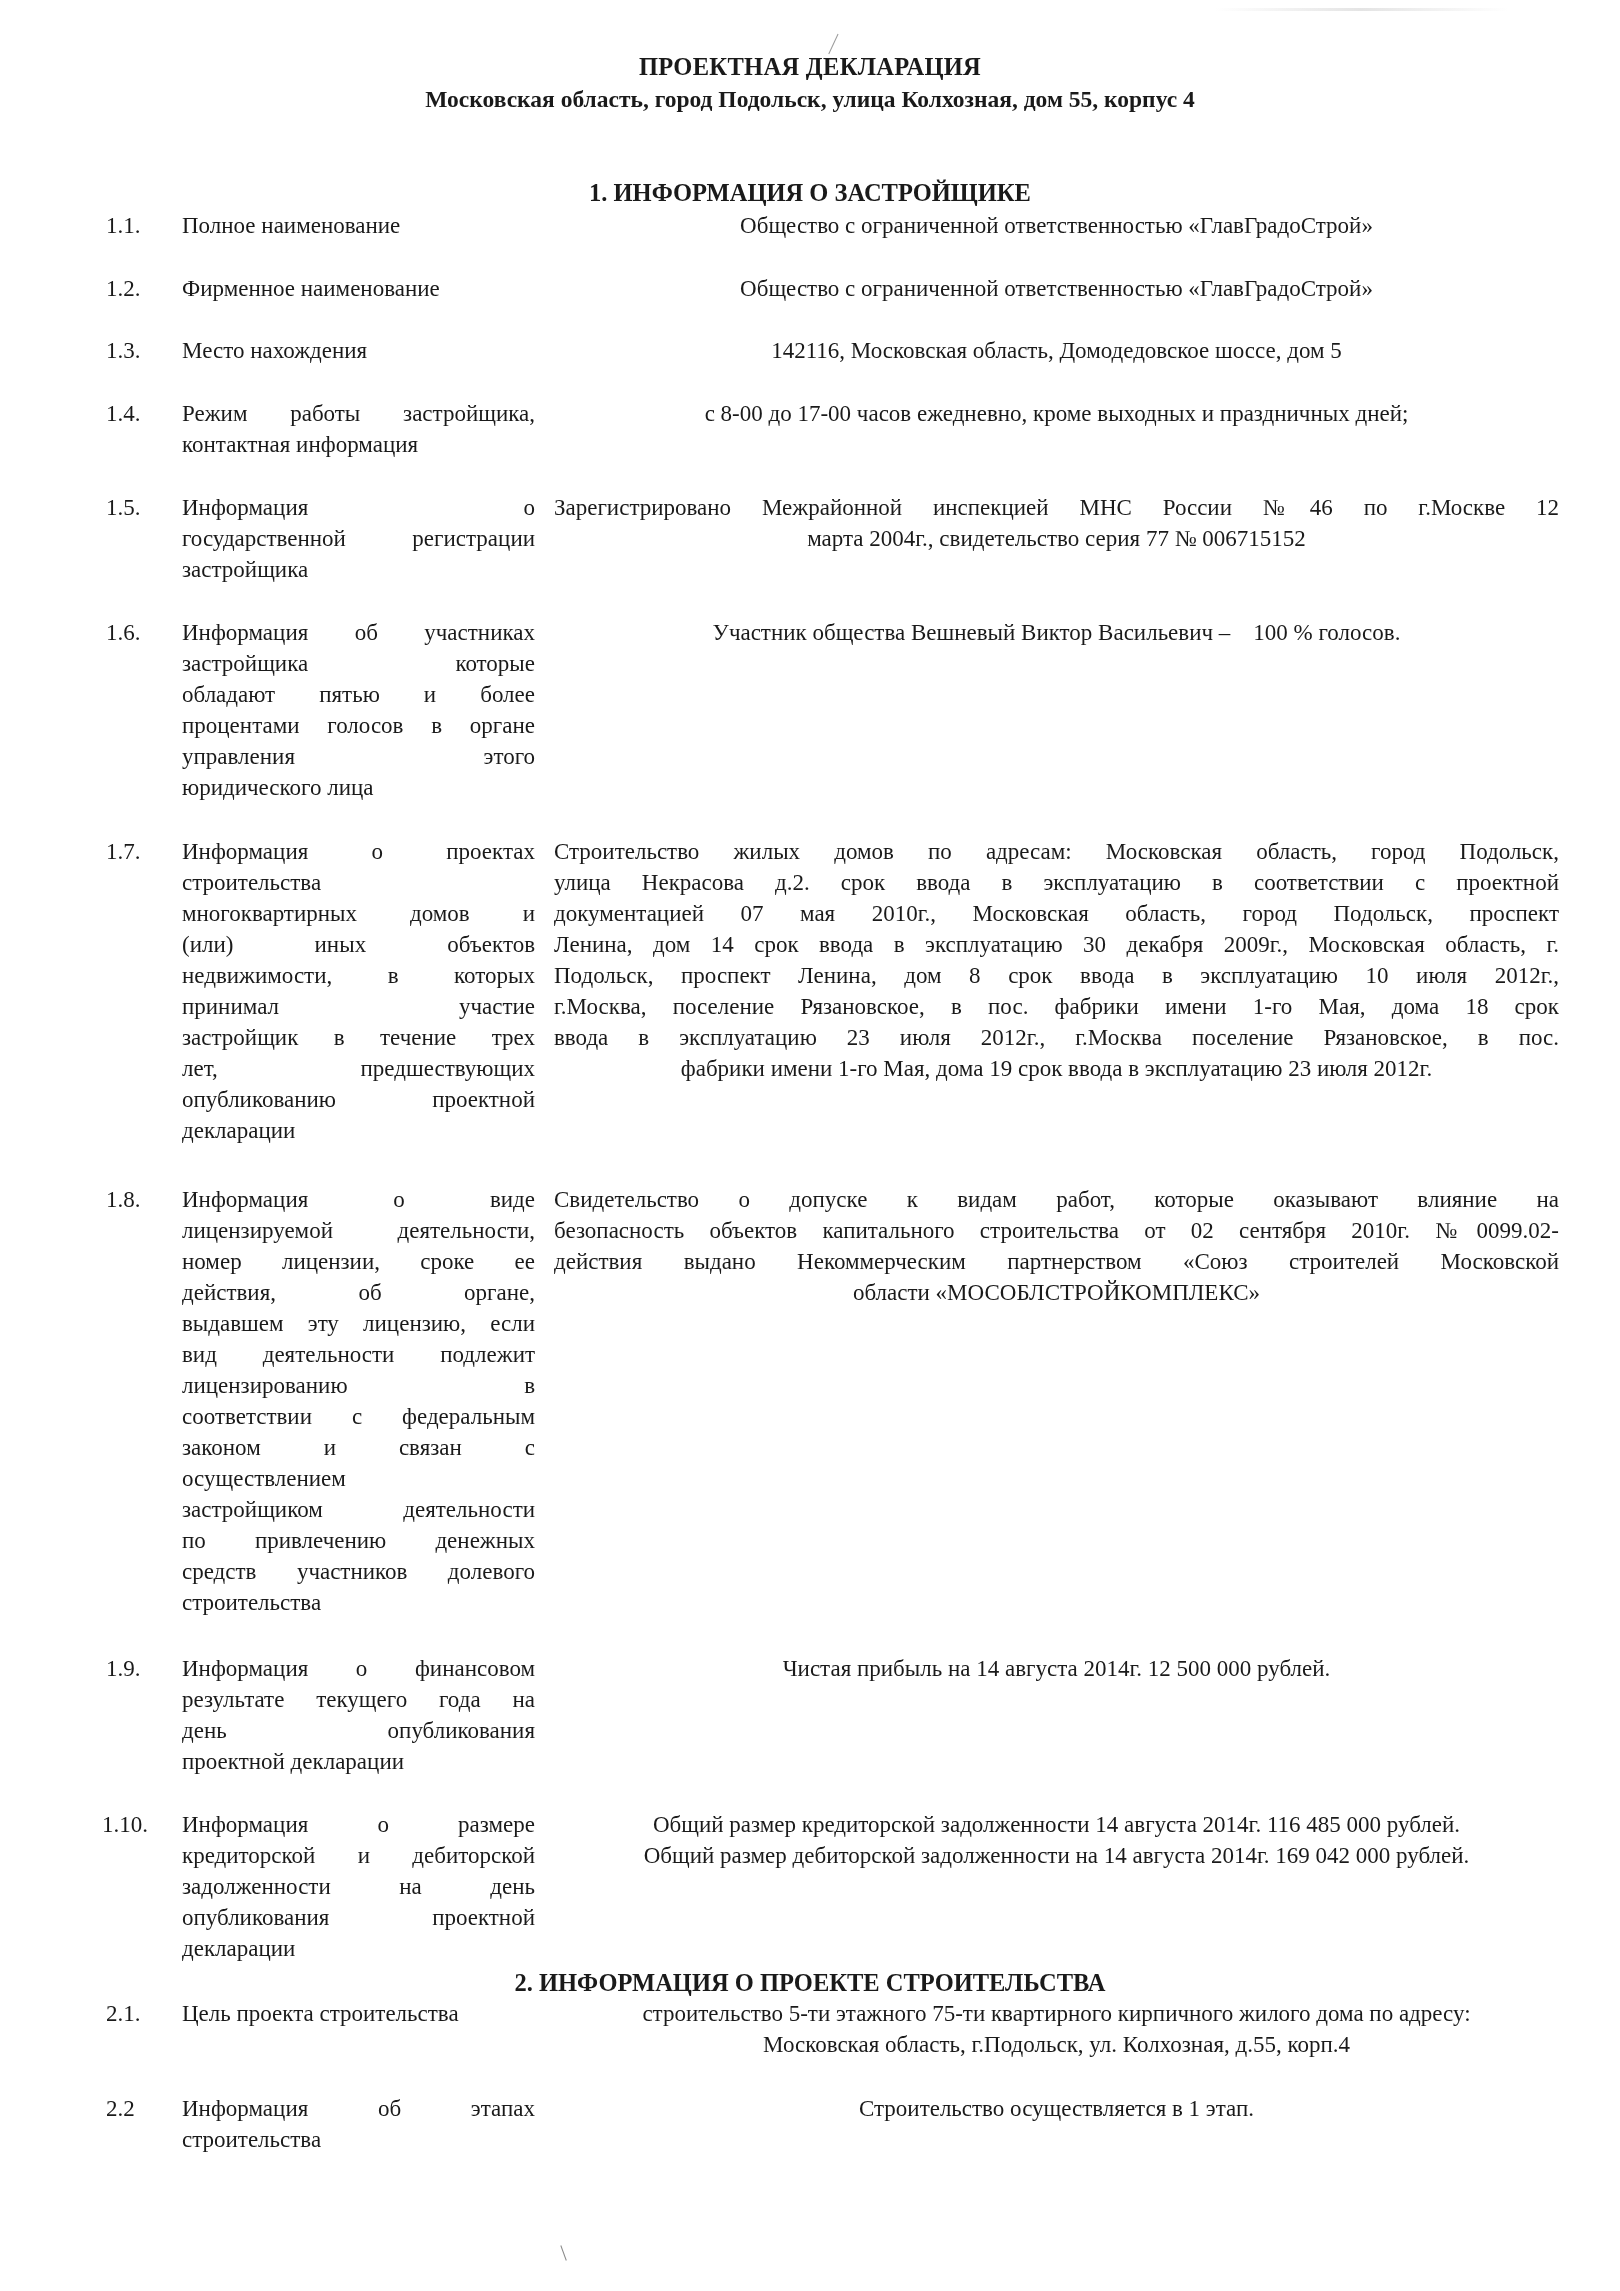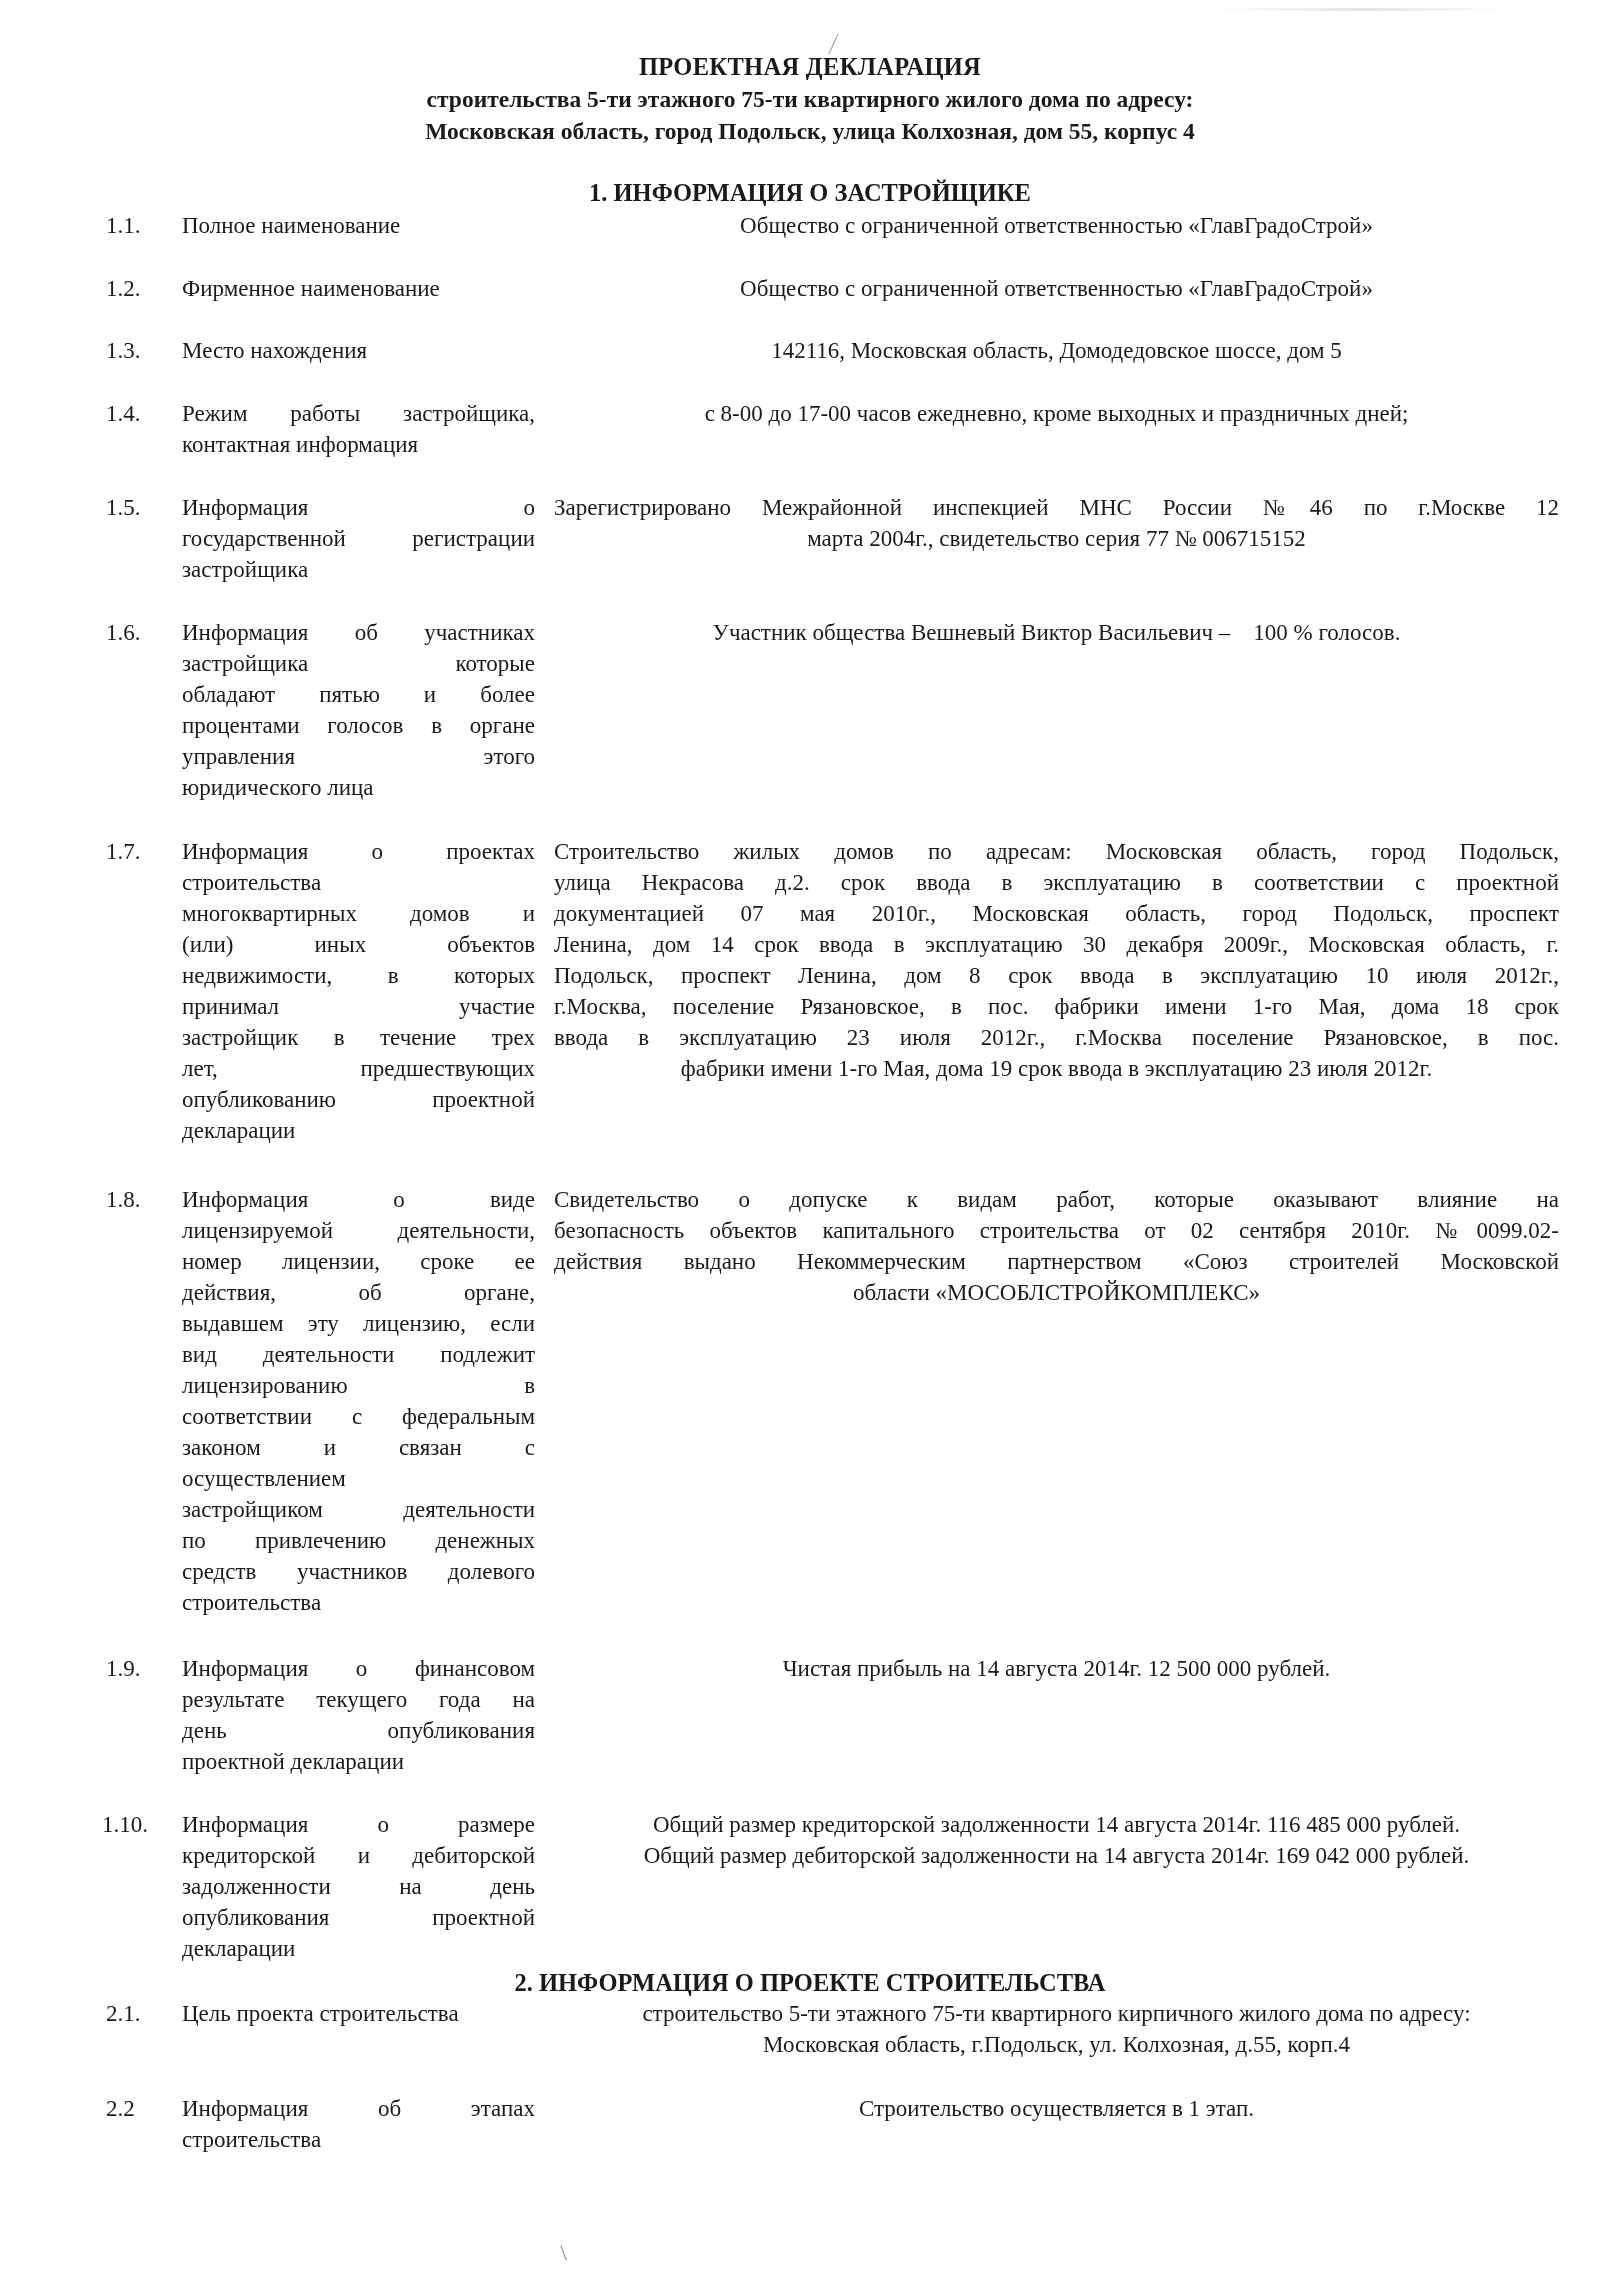--- a/index.html
+++ b/index.html
@@ -29,21 +29,20 @@
 </style>
 </head>
 <body>
 
 <div class="page">
 
   <div class="scan-smudge" style="left:1215px; top:7.8px; width:294px;"></div>
 
   <div class="title-block">
     <div class="t1">ПРОЕКТНАЯ ДЕКЛАРАЦИЯ</div>
-    <div class="t2">строительства 5-ти этажного 75-ти  квартирного жилого дома по адресу:</div>
     <div class="t2">Московская область, город Подольск, улица Колхозная, дом 55, корпус 4</div>
   </div>
 
   <div class="section-head" style="top:178px;">1. ИНФОРМАЦИЯ О ЗАСТРОЙЩИКЕ</div>
 
   <div class="row" style="top:210px;">
     <span class="num">1.1.</span>
     <div class="label">
       <span class="ll">Полное наименование</span>
     </div>

